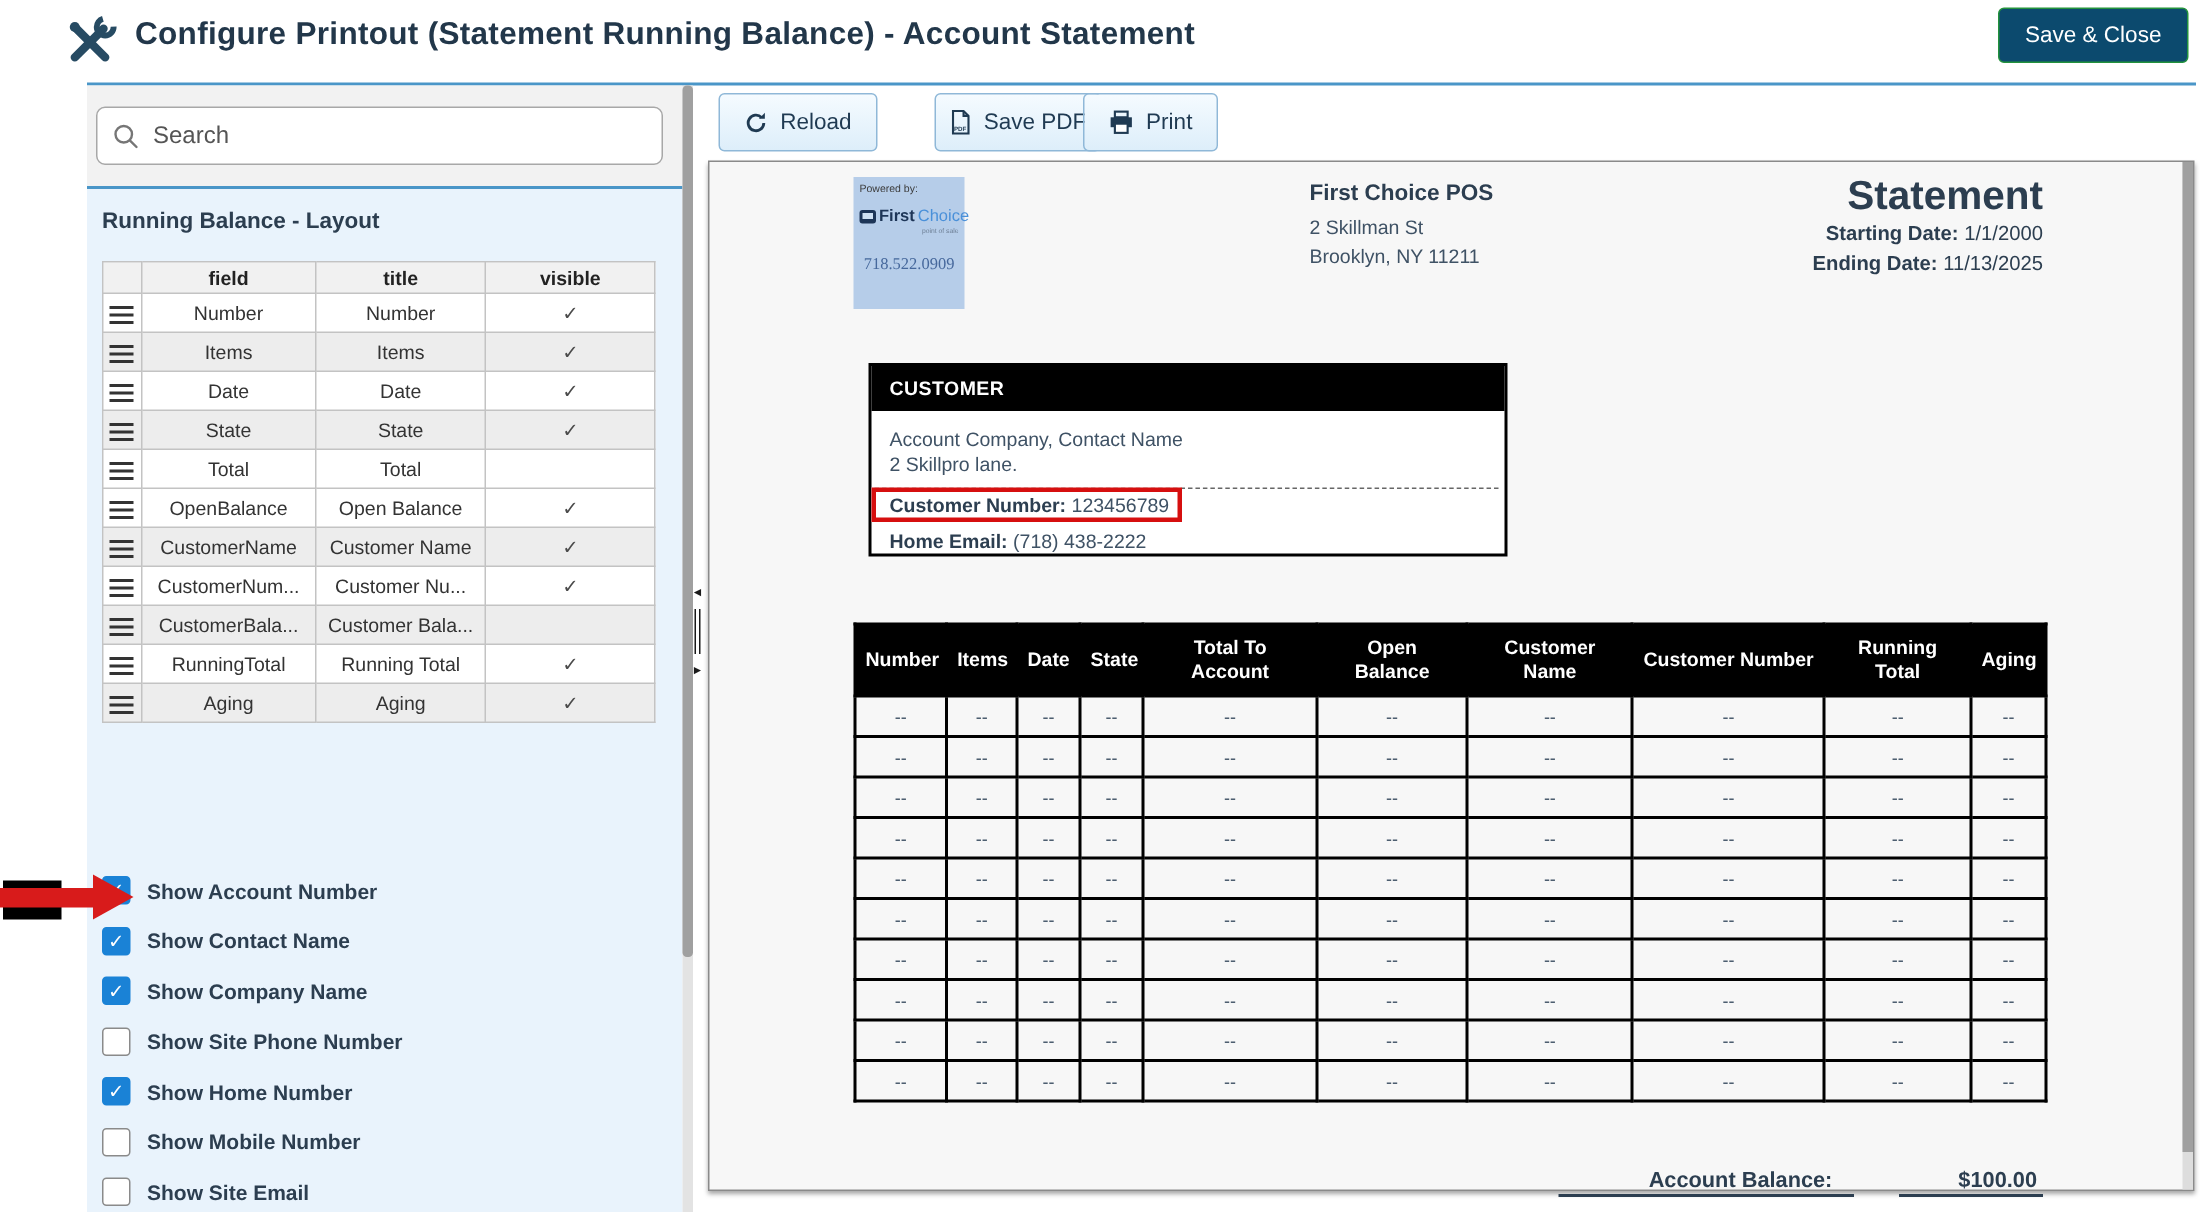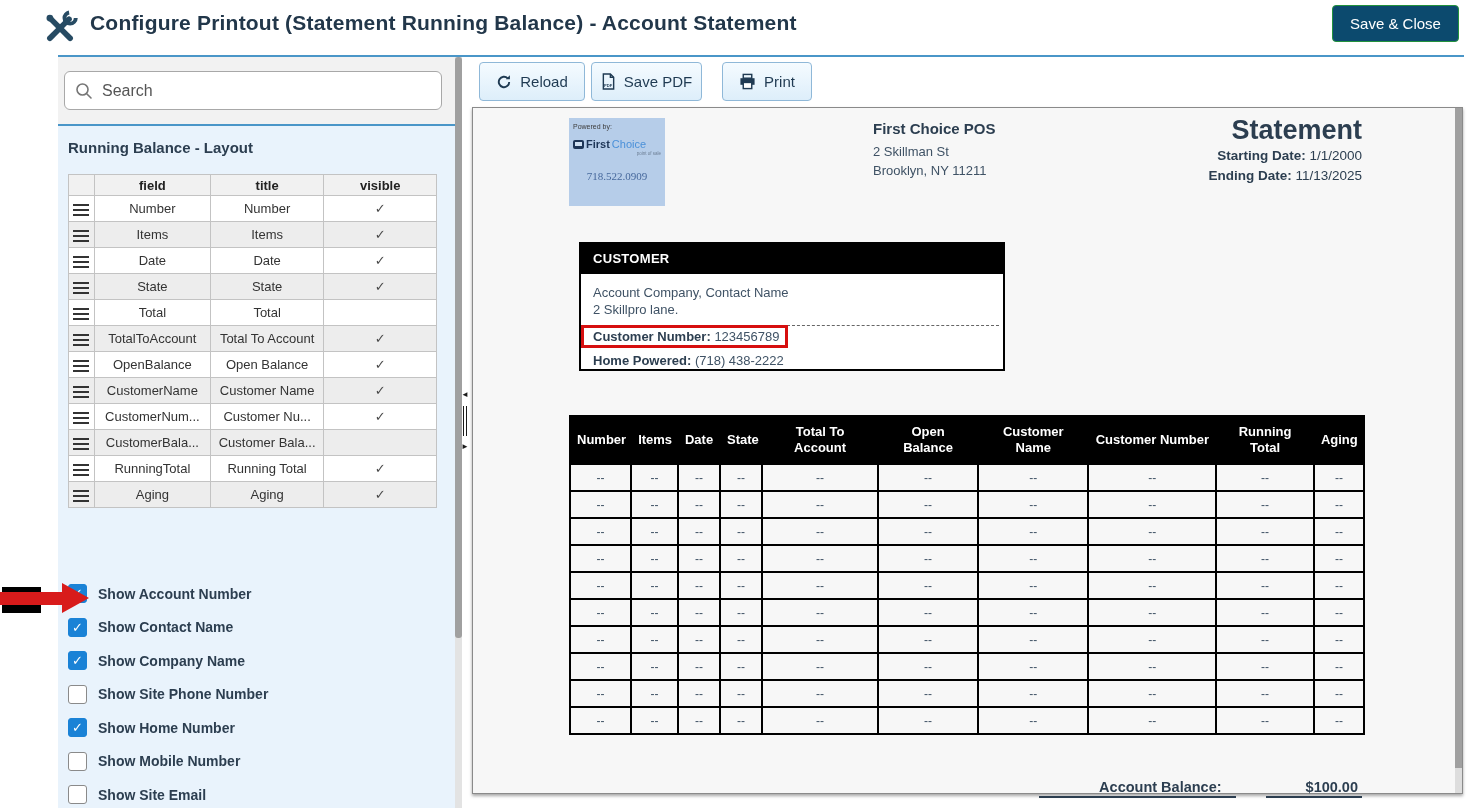--- a/index.html
+++ b/index.html
@@ -53,27 +53,27 @@
   .anno-black { position:absolute; left:2px; top:587px; width:39px; height:26px; background:#000; z-index:30; }
   .anno-shaft { position:absolute; left:0px; top:592px; width:62px; height:13px; background:#d81b1b; z-index:31; }
   .anno-head { position:absolute; left:62px; top:583px; width:0; height:0; z-index:31;
     border-left:27px solid #d81b1b; border-top:15px solid transparent; border-bottom:15px solid transparent; }
 
   
   .toolbar-btn { position:absolute; top:62px; height:39px; display:flex; align-items:center; justify-content:center; gap:8px;
     border:1px solid #8fb8d8; border-radius:4px; background:linear-gradient(#f5fbff,#ddeefa);
     color:#1f3a52; font-size:15px; font-family:inherit; cursor:pointer; }
   .btn-reload { left:479px; width:106px; }
-  .btn-savepdf { left:591px; width:111px; }
+  .btn-savepdf { left:623px; width:111px; }
   .btn-print { left:722px; width:90px; }
 
   .preview { position:absolute; left:472px; top:107px; width:991px; height:687px;
     border:1px solid #8a8a8a; background:#f7f7f7; box-shadow:0 2px 3px rgba(0,0,0,.35); }
 
-  .logo-box { position:absolute; left:96px; top:10px; width:96px; height:88px; background:#b6cde9; padding:5px 4px; }
+  .logo-box { position:absolute; left:96px; top:10px; width:74px; height:88px; background:#b6cde9; padding:5px 4px; }
   .logo-powered { font-size:7px; color:#3c3c3c; margin-bottom:8px; }
   .logo-brandrow { display:flex; align-items:center; gap:2px; }
   .logo-laptop { width:11px; height:9px; background:#1d3557; border-radius:2px; position:relative; flex:0 0 auto; }
   .logo-laptop::after { content:""; position:absolute; left:2px; top:2px; width:7px; height:4px; background:#cfe0f2; }
   .brand-first { font-size:11px; font-weight:bold; color:#1d3557; }
   .brand-choice { font-size:11px; color:#4a90d9; }
   .logo-tagline { font-size:4.5px; color:#6d7f95; text-align:right; margin-top:1px; }
   .logo-phone { font-family:"Liberation Serif", serif; font-size:11px; color:#46689c; text-align:center; margin-top:14px; }
 
   .company-block { position:absolute; left:400px; top:11px; color:#3f5265; font-size:13px; line-height:19px; }
@@ -202,30 +202,20 @@
           <tr>
             <td class="handle-cell"><span class="bars">
                 <i></i>
                 <i></i>
                 <i></i>
               </span></td>
             <td>Total</td>
             <td>Total</td>
             <td class="check-cell"></td>
           </tr>
-          <tr class="alt">
-            <td class="handle-cell"><span class="bars">
-                <i></i>
-                <i></i>
-                <i></i>
-              </span></td>
-            <td>TotalToAccount</td>
-            <td>Total To Account</td>
-            <td class="check-cell">✓</td>
-          </tr>
           <tr>
             <td class="handle-cell"><span class="bars">
                 <i></i>
                 <i></i>
                 <i></i>
               </span></td>
             <td>OpenBalance</td>
             <td>Open Balance</td>
             <td class="check-cell">✓</td>
           </tr>
@@ -389,21 +379,21 @@
   <div class="customer-box">
     <div class="customer-header">CUSTOMER</div>
     <div class="cust-line1">Account Company, Contact Name</div>
     <div class="cust-line2">2 Skillpro lane.</div>
     <div class="dashed-sep"></div>
     <div class="cust-num-box">
       <span class="blbl">Customer Number:</span>
       <span>123456789</span>
     </div>
     <div class="cust-home">
-      <span class="blbl">Home Powered:</span>
+      <span class="blbl">Home Email:</span>
       <span>(718) 438-2222</span>
     </div>
   </div>
 
   <table class="preview-table">
     <colgroup id="pt-cols">
         <col style="width: 7.7%;">
         <col style="width: 5.9%;">
         <col style="width: 5.3%;">
         <col style="width: 5.3%;">

